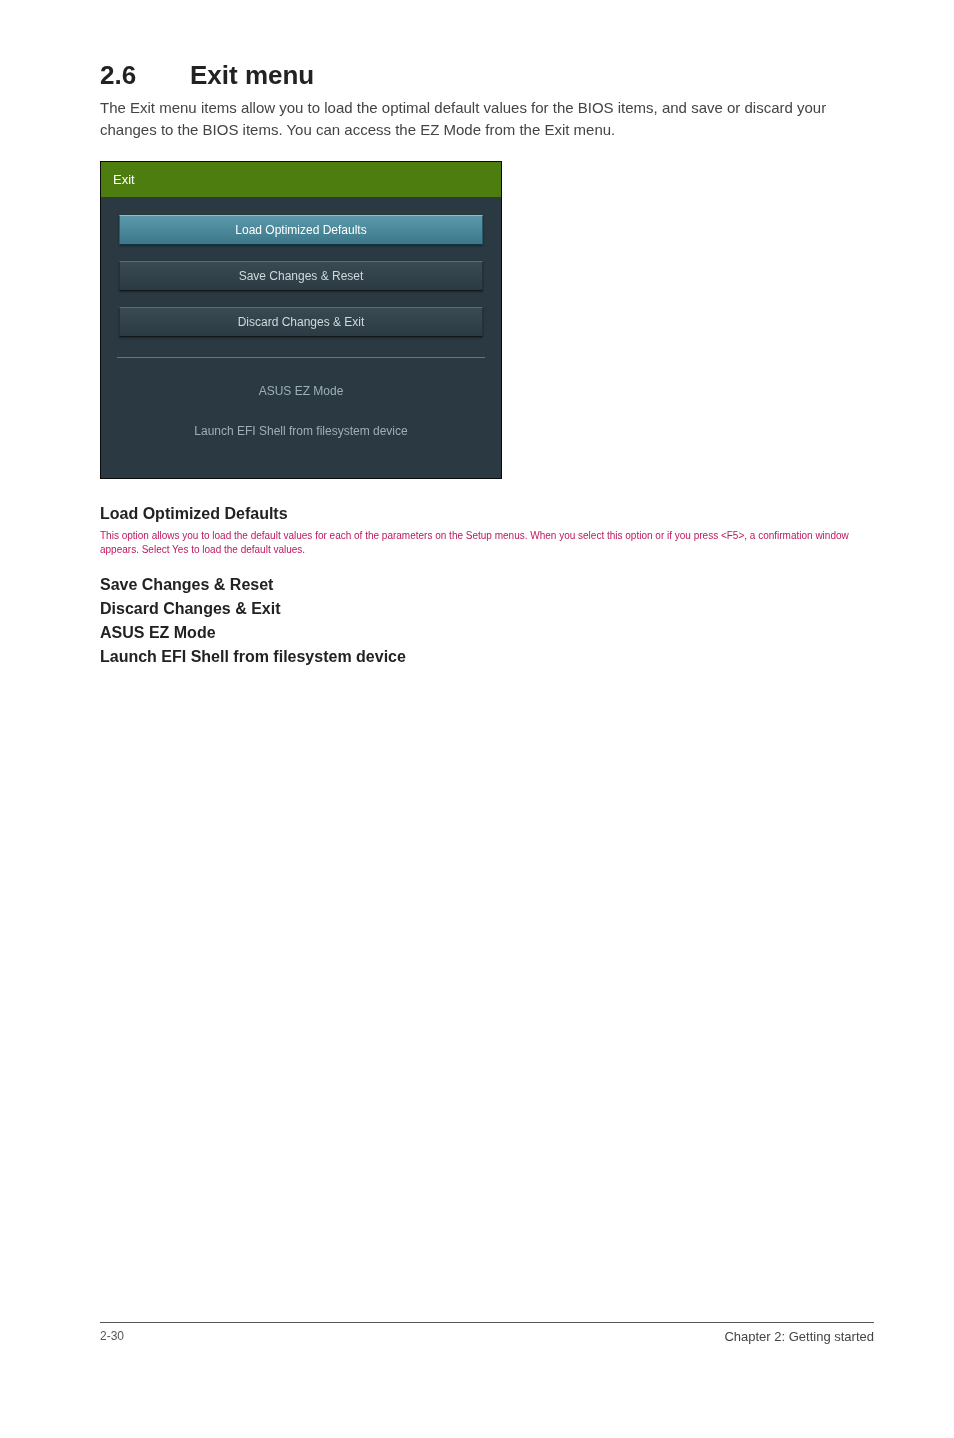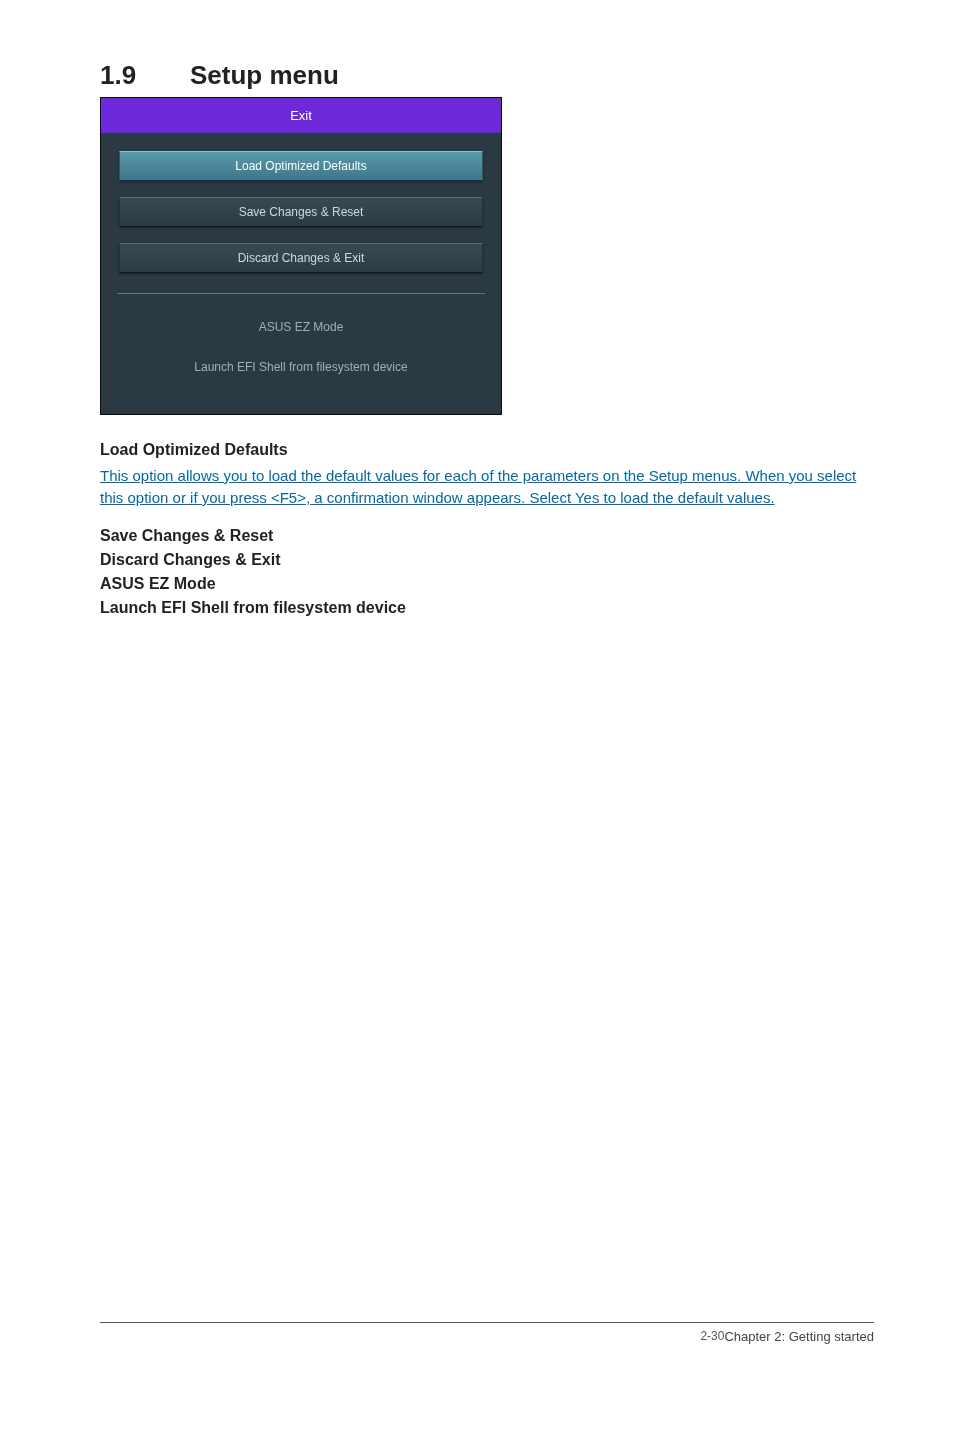--- a/index.html
+++ b/index.html
@@ -32,24 +32,23 @@
     color: #444;
     margin: 0 0 20px 0;
   }
   .exit-panel {
     width: 400px;
     background: #2b3a42;
     border: 1px solid #0a0a0a;
     margin: 0 0 26px 0;
   }
   .exit-header {
-    background: #6d28d9;
+    background: #4d7c0f;
     color: #fff;
     font-size: 13px;
-    text-align: center;
     padding: 10px 12px;
   }
   .exit-body {
     padding: 18px 18px 22px 18px;
   }
   .exit-btn {
     display: block;
     text-align: center;
     color: #cfd9dc;
     font-size: 12px;
@@ -83,52 +82,52 @@
     padding: 8px 0;
     margin: 0 0 10px 0;
   }
   h3.opt {
     font-size: 16px;
     font-weight: bold;
     color: #222;
     margin: 0 0 6px 0;
   }
   p.desc {
-    font-size: 15px;
+    font-size: 10px;
     line-height: 1.45;
-    color: #0369a1;
+    color: #be185d;
     margin: 0 0 18px 0;
-    text-decoration: underline;
   }
   .footer {
     position: absolute;
     bottom: 36px;
     left: 100px;
     right: 80px;
     border-top: 1px solid #555;
     padding-top: 6px;
     font-size: 13px;
     color: #444;
     display: flex;
-    justify-content: flex-end;
+    justify-content: space-between;
   }
   .footer .pg {
     font-size: 12px;
     color: #555;
   }
 </style>
 </head>
 <body>
 
 <div class="page">
 
   <h1 class="section-title">
-    <span class="num">1.9</span><span>Setup menu</span>
+    <span class="num">2.6</span><span>Exit menu</span>
   </h1>
 
+  <p class="intro">The Exit menu items allow you to load the optimal default values for the BIOS items, and save or discard your changes to the BIOS items. You can access the EZ Mode from the Exit menu.</p>
 
   <div class="exit-panel">
     <div class="exit-header">Exit</div>
     <div class="exit-body">
       <span class="exit-btn selected">Load Optimized Defaults</span>
       <span class="exit-btn">Save Changes &amp; Reset</span>
       <span class="exit-btn">Discard Changes &amp; Exit</span>
       <div class="exit-divider"></div>
       <span class="exit-link">ASUS EZ Mode</span>
       <span class="exit-link">Launch EFI Shell from filesystem device</span>

